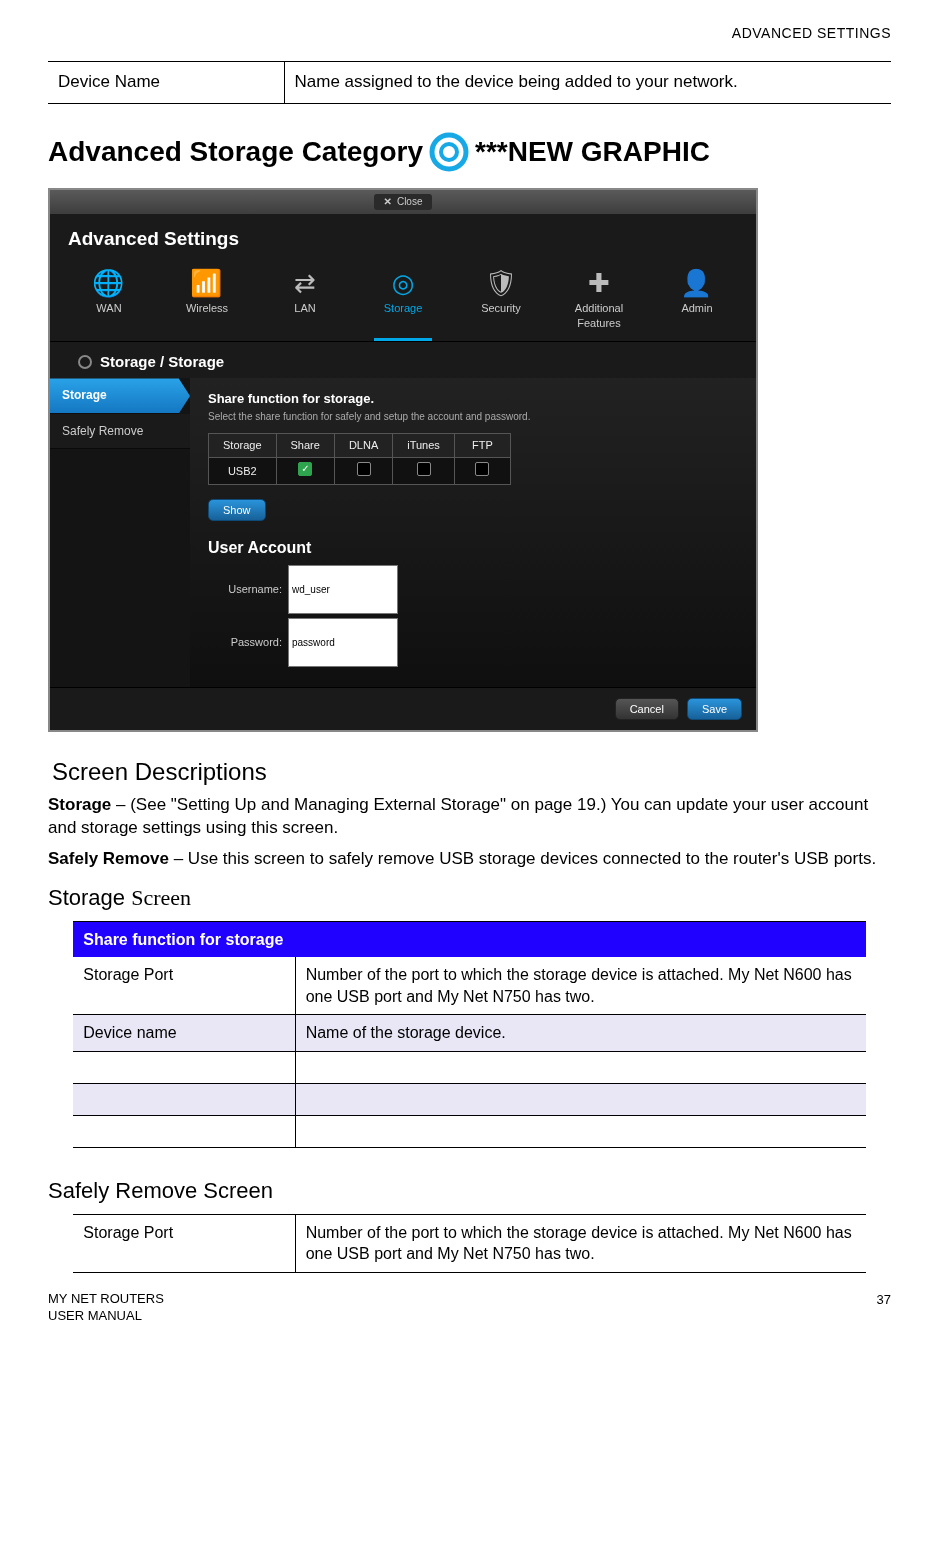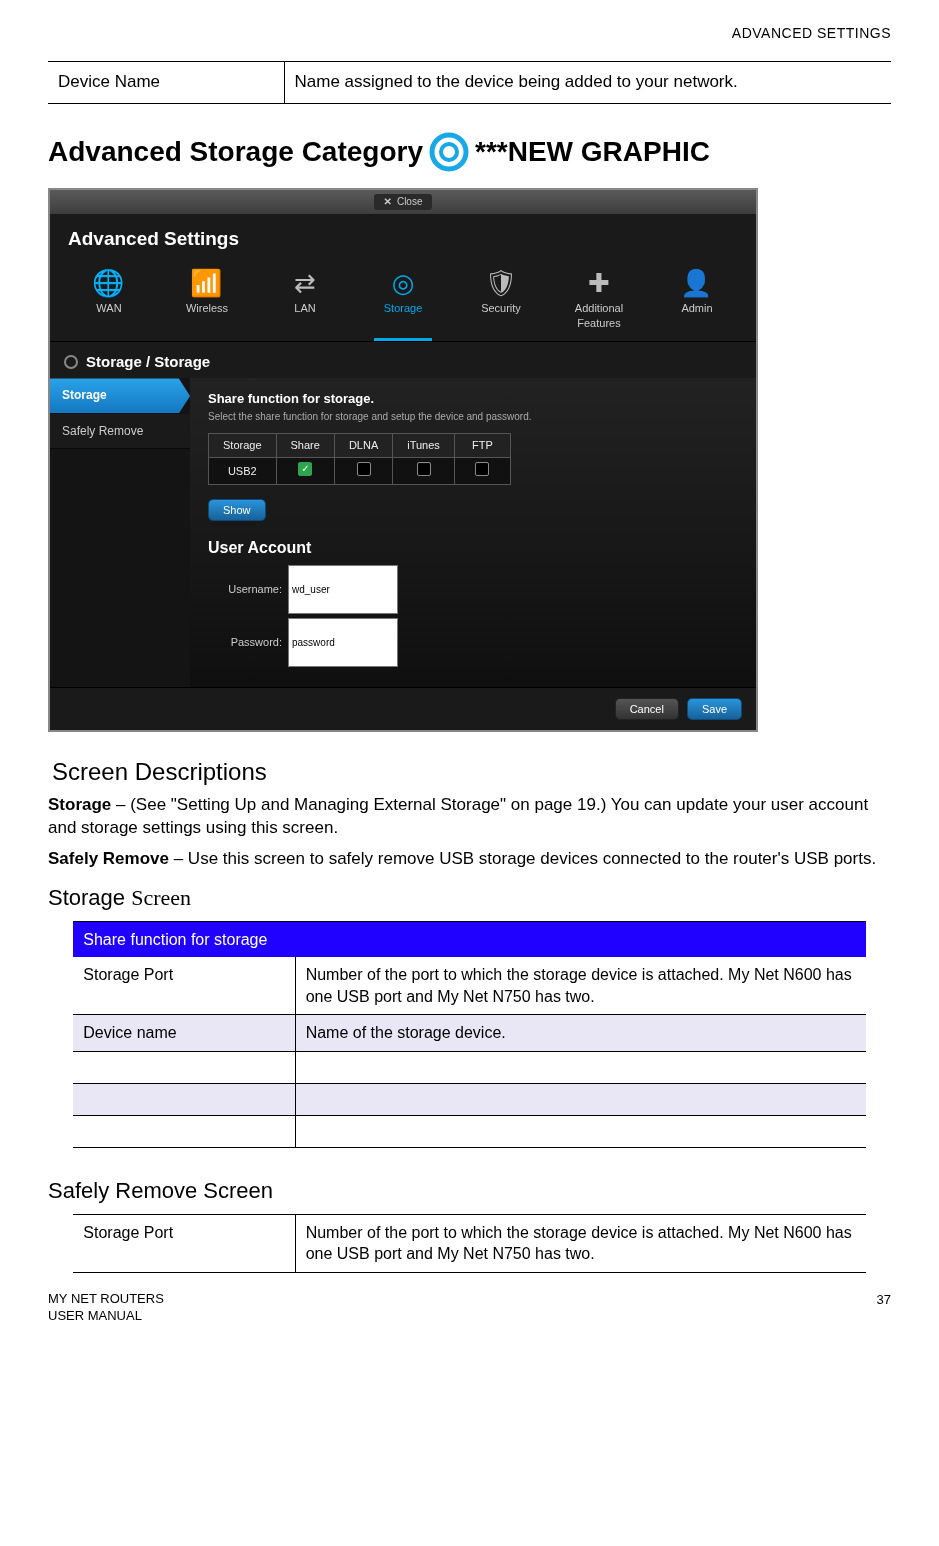--- a/index.html
+++ b/index.html
@@ -107,21 +107,21 @@
   .ui-nav-item.active .ico { color: #00a8e8; }
   .ui-nav-item.active::after {
     content:"";
     position:absolute;
     left:20%; right:20%; bottom:0;
     height:3px; background:#00a8e8;
   }
   .ui-divider { border-top: 1px solid #000; }
   .ui-breadcrumb {
     display:flex; align-items:center; gap:8px;
-    padding: 10px 14px 6px;
+    padding: 10px 28px 6px;
     font-size: 15px; font-weight:700; color:#fff;
   }
   .ui-breadcrumb .ring {
     width:14px;height:14px;border:2px solid #888;border-radius:50%;
     display:inline-block;
   }
   .ui-body { display:flex; }
   .ui-side { width:140px; background:#141414; }
   .ui-side-item {
     padding: 9px 12px;
@@ -200,21 +200,21 @@
   table.blue {
     width: 94%;
     margin: 6px auto 28px;
     border-collapse: collapse;
     font-size: 16px;
   }
   table.blue th {
     background: #2000ff;
     color:#fff;
     text-align:left;
-    font-weight:400;
+    font-weight:700;
     padding: 7px 10px;
     border-top:1px solid #000;
   }
   table.blue td {
     border-bottom:1px solid #000;
     padding: 7px 10px;
     vertical-align: top;
   }
   table.blue td.l { width:28%; border-right:1px solid #000; }
   table.blue tr.shade td { background:#e9e7f6; }
@@ -288,21 +288,21 @@
     <span class="ring"></span>
     <span>Storage / Storage</span>
   </div>
   <div class="ui-body">
     <div class="ui-side">
       <div class="ui-side-item active">Storage</div>
       <div class="ui-side-item">Safely Remove</div>
     </div>
     <div class="ui-main">
       <div class="ui-heading">Share function for storage.</div>
-      <div class="ui-sub">Select the share function for storage and setup the device and password.</div>
+      <div class="ui-sub">Select the share function for safely and setup the account and password.</div>
       <table class="share">
         <tbody>
             <tr>
           <th>Storage</th>
           <th>Share</th>
           <th>DLNA</th>
           <th>iTunes</th>
           <th>FTP</th>
         </tr>
         <tr>

